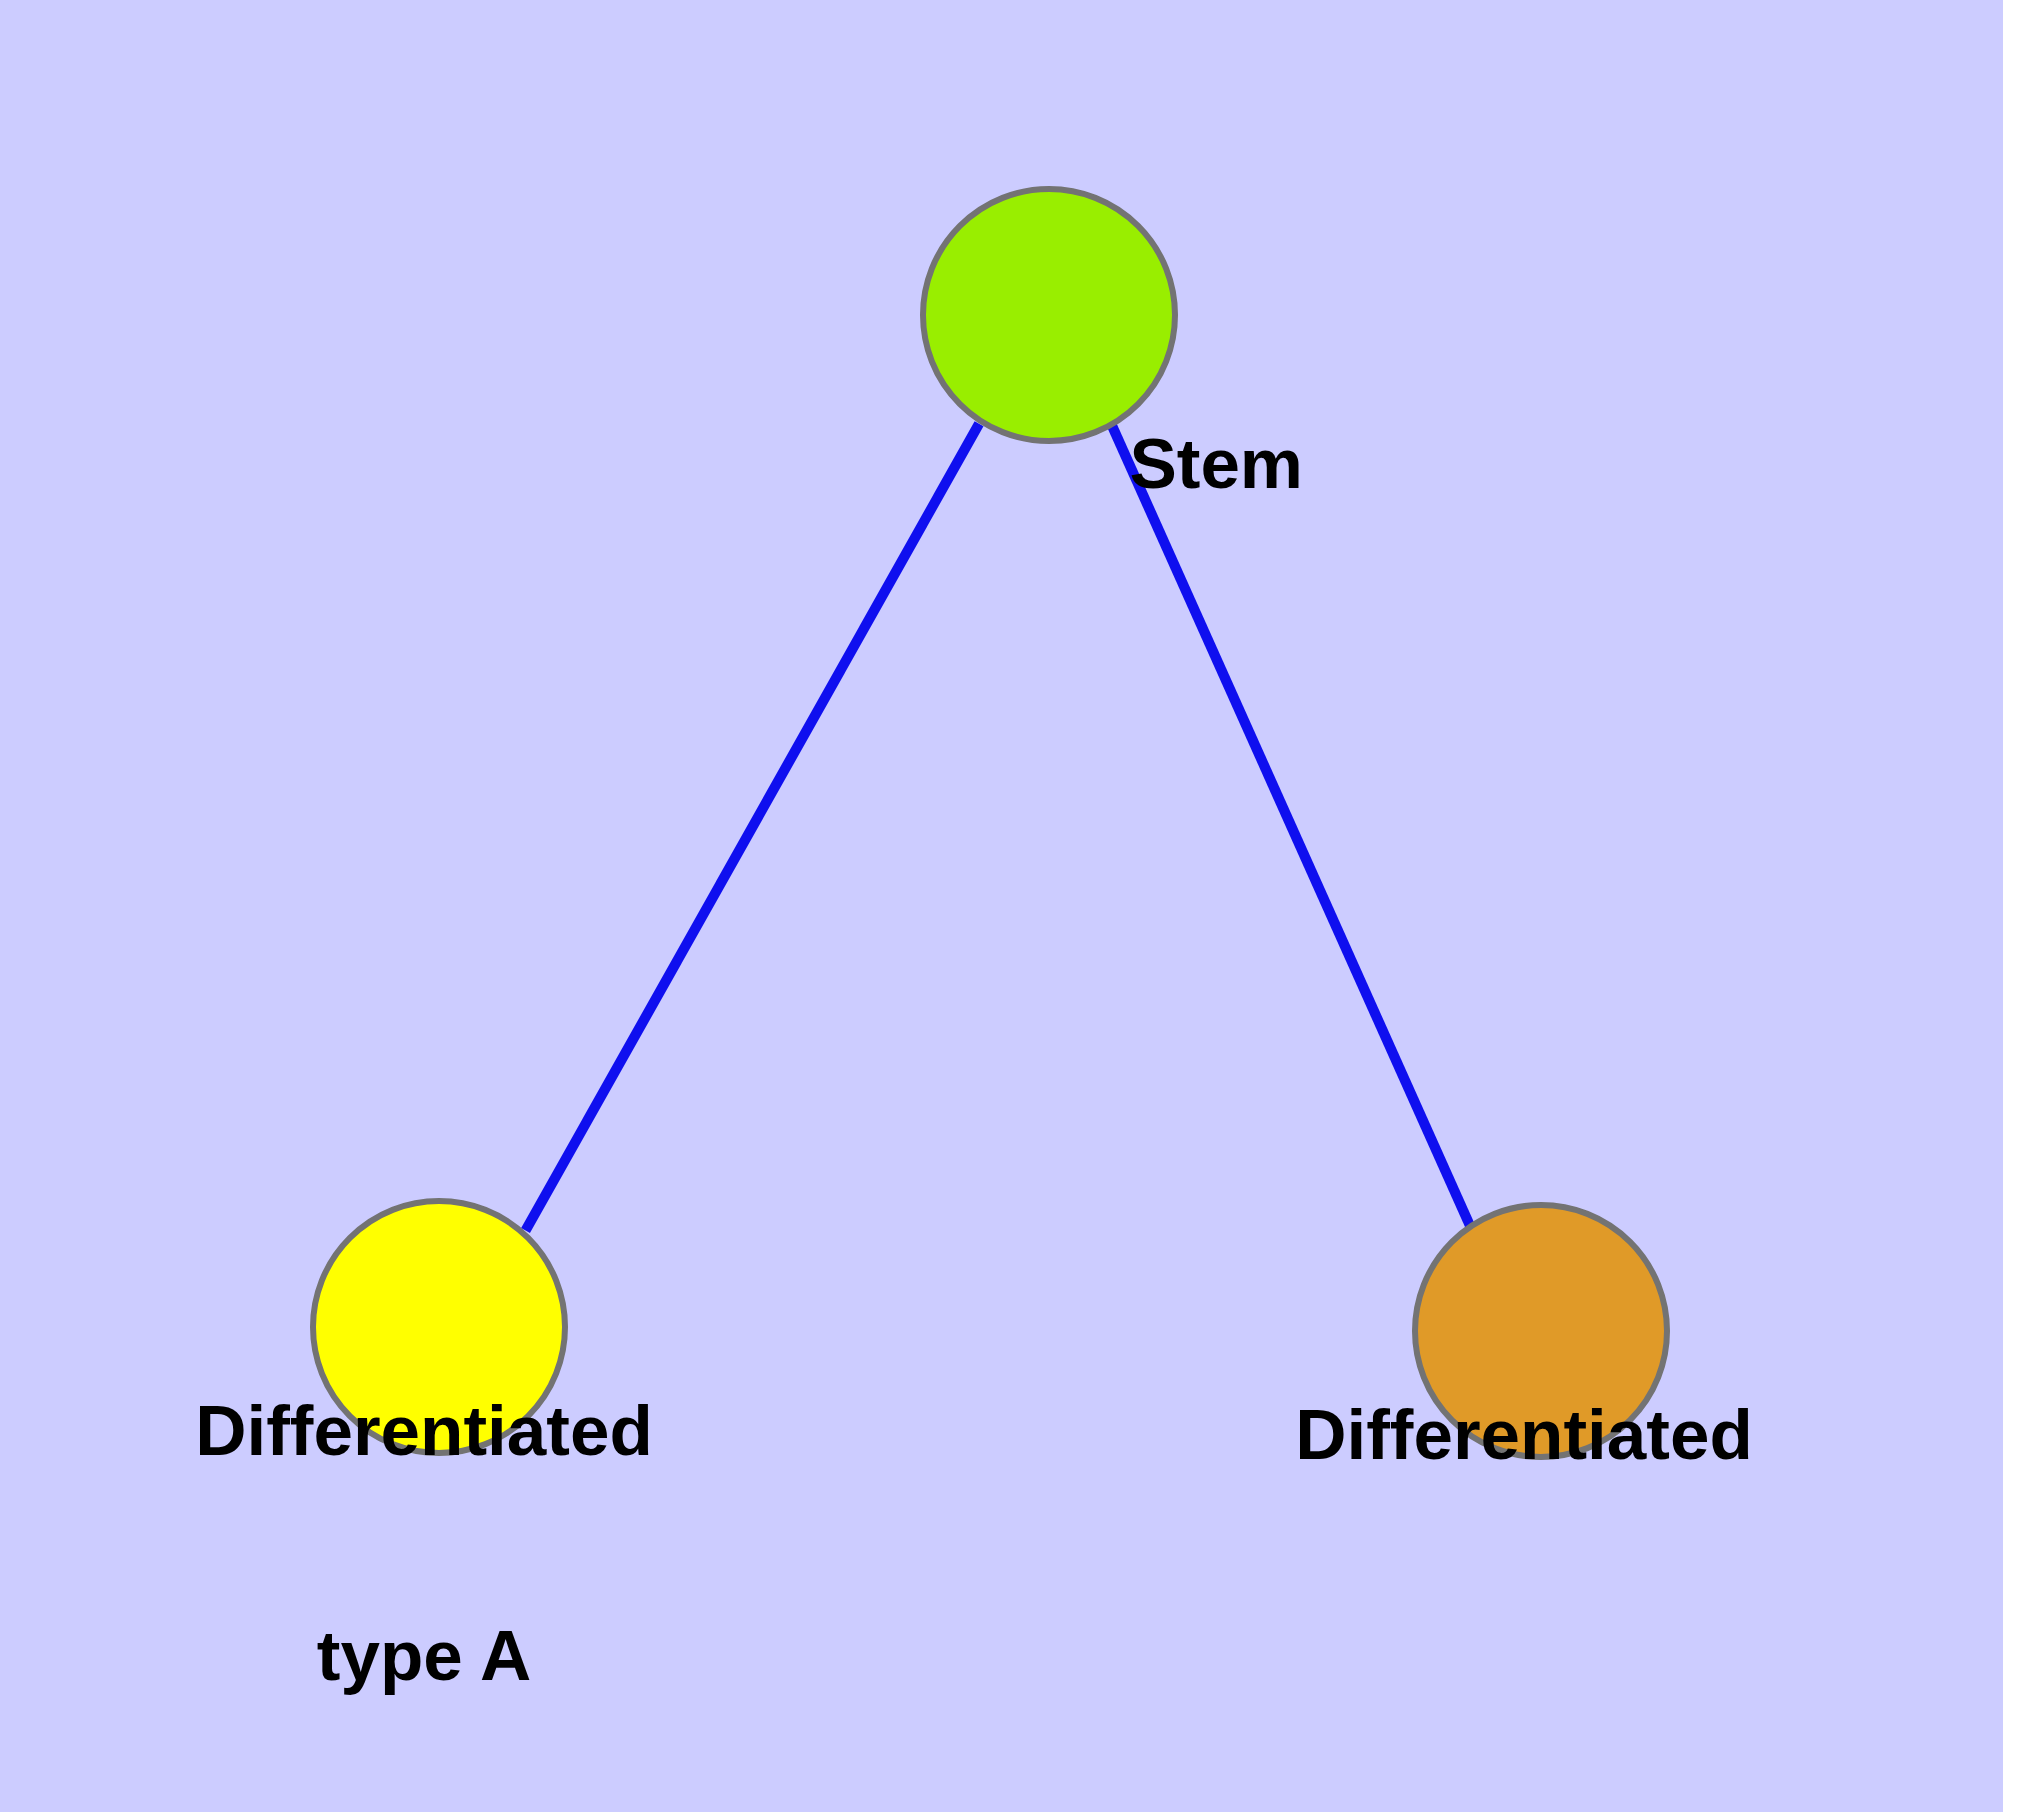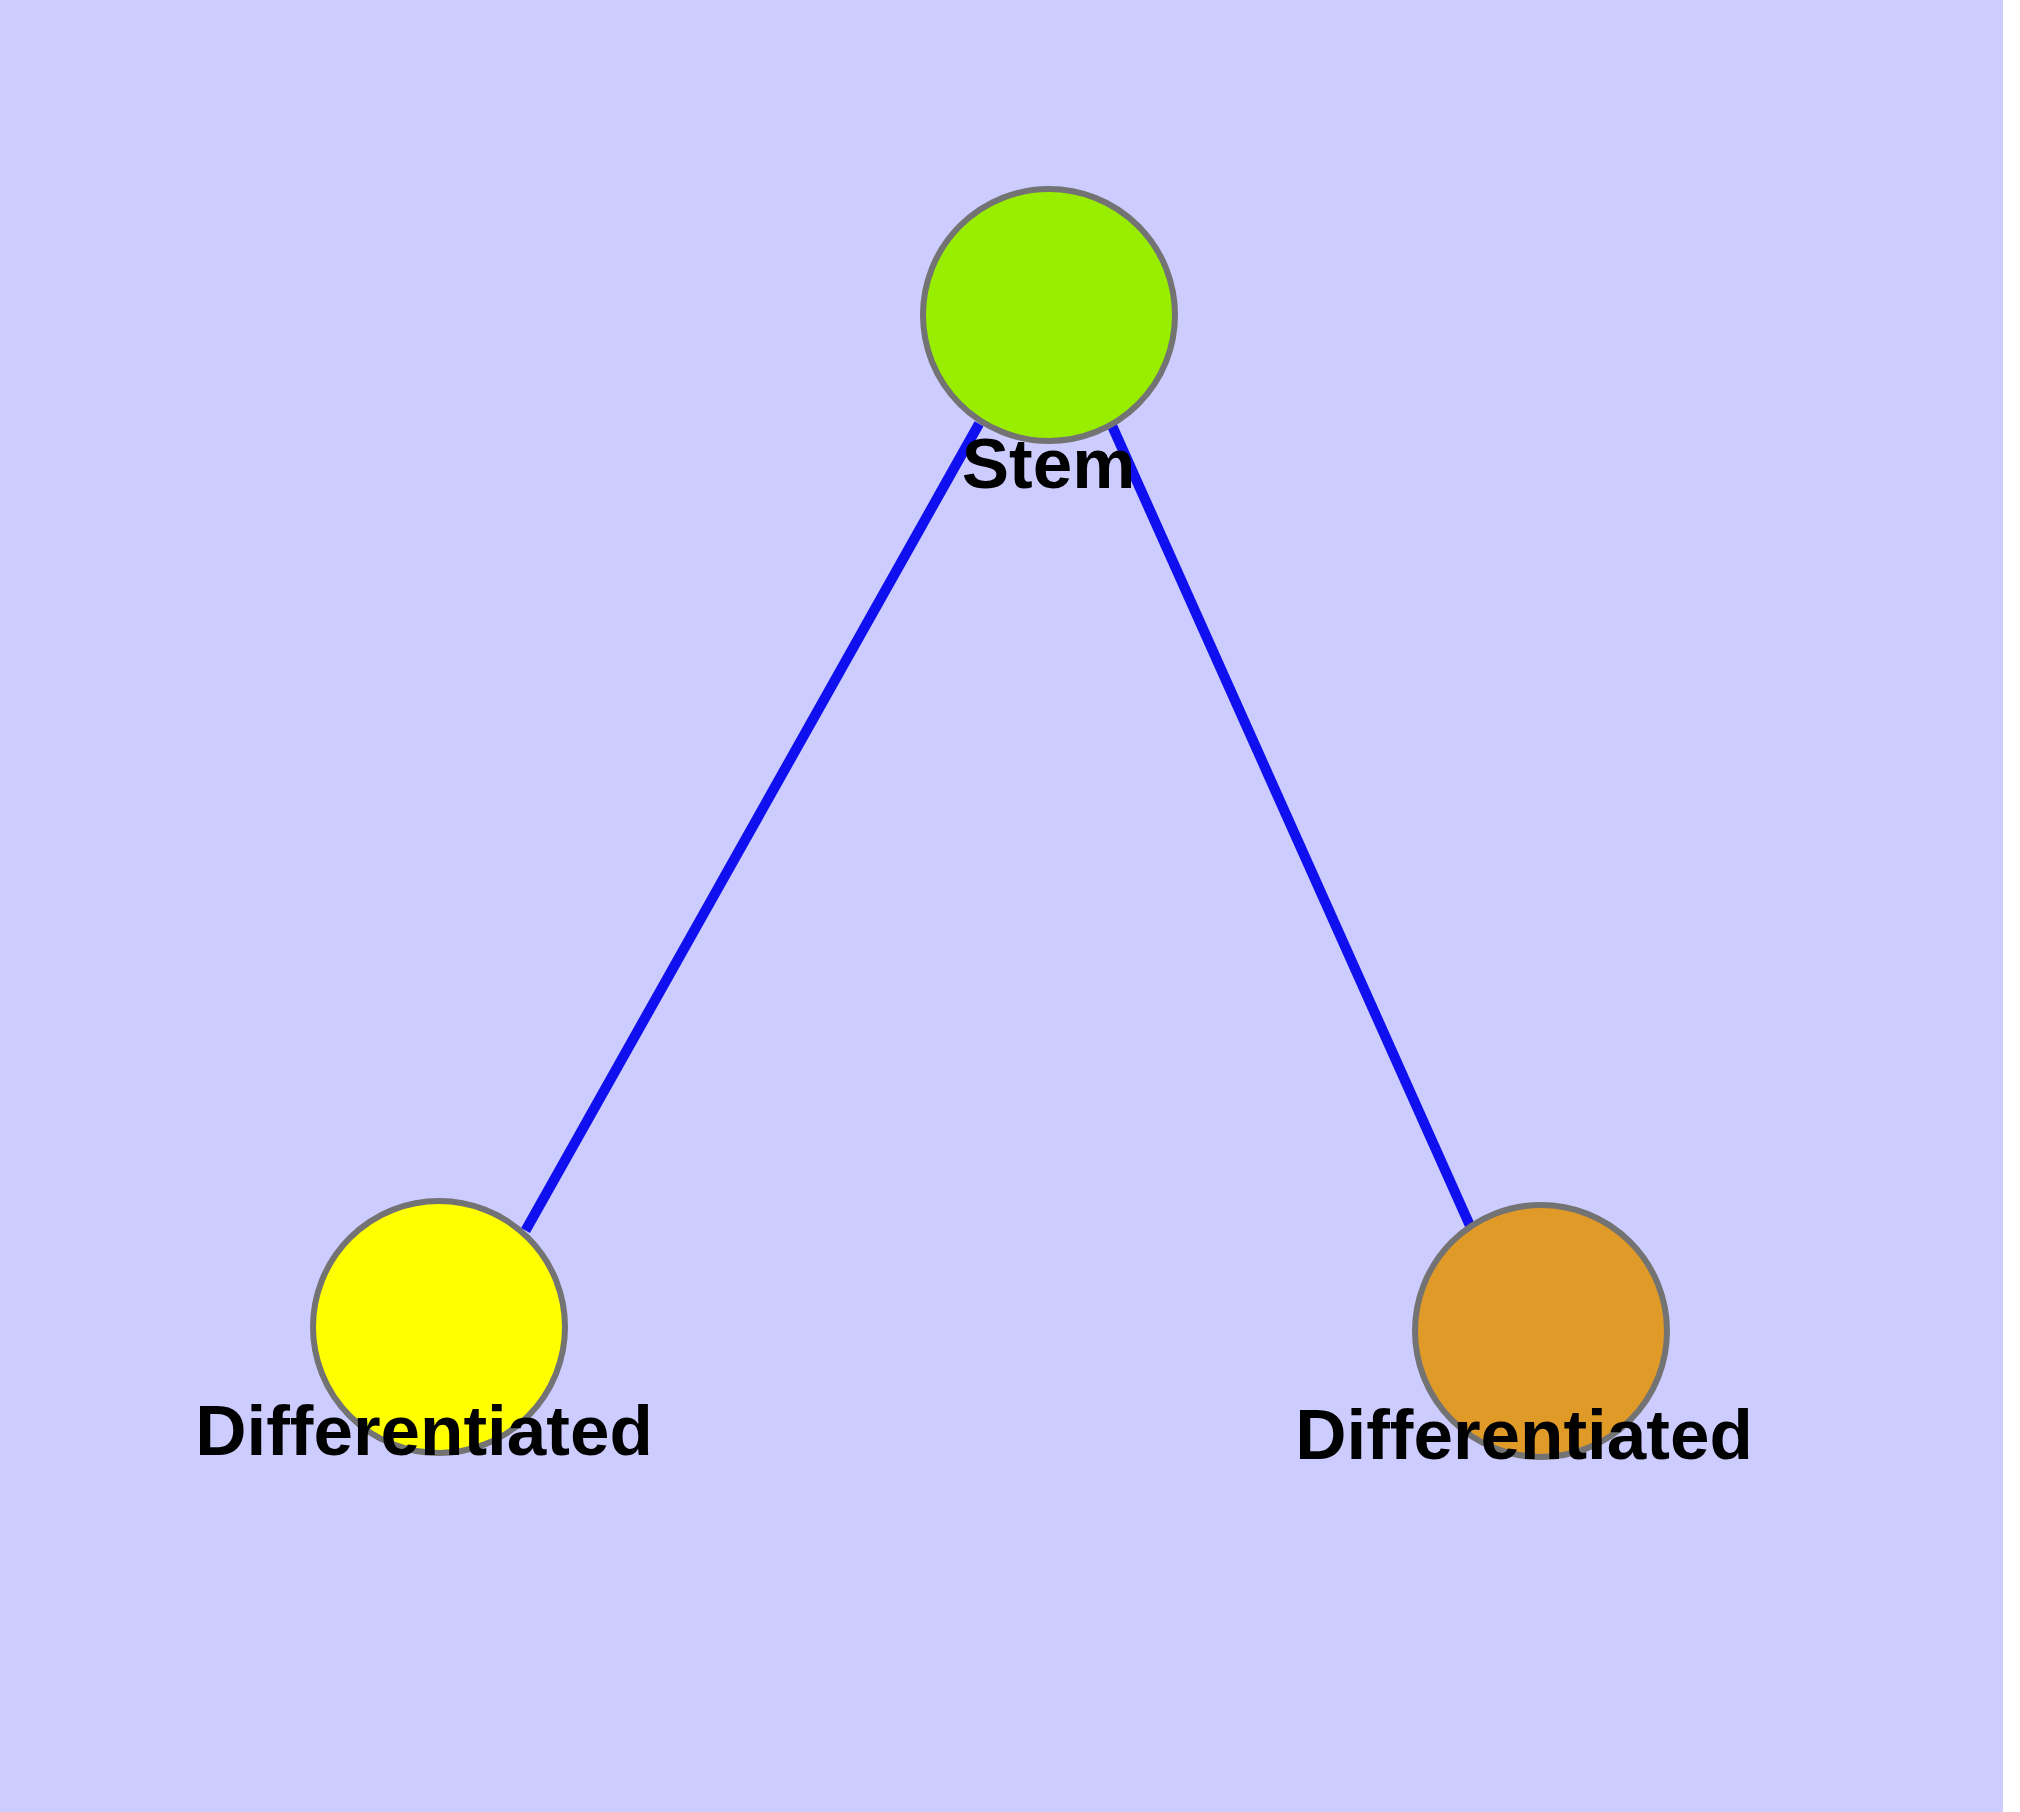--- a/index.html
+++ b/index.html
@@ -50,27 +50,28 @@
 <body>
 
 <div id="graph-canvas" style="background: rgb(204, 204, 255);">
 
   <svg id="edge-layer" viewBox="0 0 2363 2138" preserveAspectRatio="none">
     <line x1="1155" y1="500" x2="620" y2="1452" stroke="#0f0fef" stroke-width="12" stroke-linecap="butt"></line>
     <line x1="1310" y1="498" x2="1735" y2="1448" stroke="#0f0fef" stroke-width="12" stroke-linecap="butt"></line>
   </svg>
 
   <div class="node" style="left: 920px; top: 186px; width: 258px; height: 258px; background: rgb(153, 238, 0); border-color: rgb(115, 115, 115);"></div>
-  <div class="node-label" style="left:794px; top:275px; width:509px; font-size:71px;">
+  <div class="node-label" style="left:794px; top:275px; width:509px; font-size:71px;text-align:right;">
     <div>Stem</div>
   </div>
 
   <div class="node" style="left: 310px; top: 1198px; width: 258px; height: 258px; background: rgb(255, 255, 0); border-color: rgb(115, 115, 115);"></div>
   <div class="node-label" style="left:85px; top:1242px; width:678px; font-size:71px;">
     <div>Differentiated</div>
+    <div>type A</div>
   </div>
 
   <div class="node" style="left: 1412px; top: 1202px; width: 258px; height: 258px; background: rgb(224, 154, 40); border-color: rgb(115, 115, 115);"></div>
   <div class="node-label" style="left:1185px; top:1246px; width:678px; font-size:71px;">
     <div>Differentiated</div>
   </div>
 
 </div>
 
 

